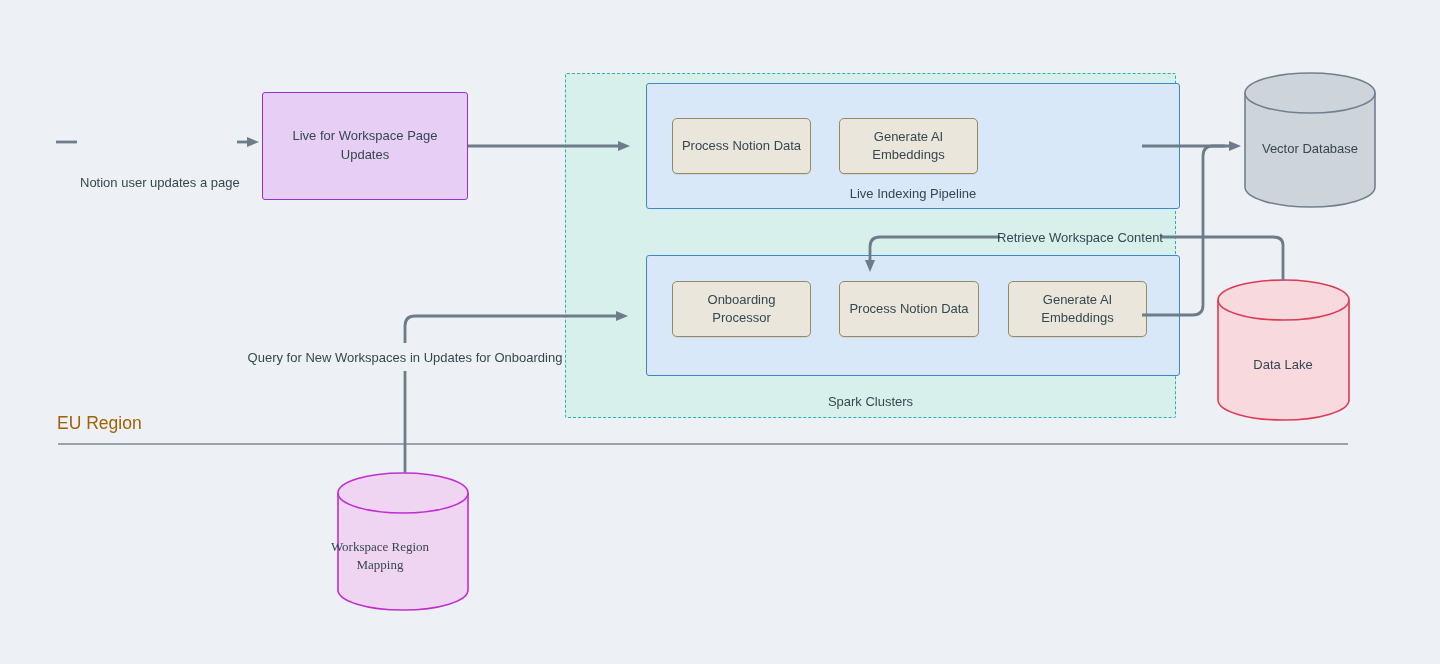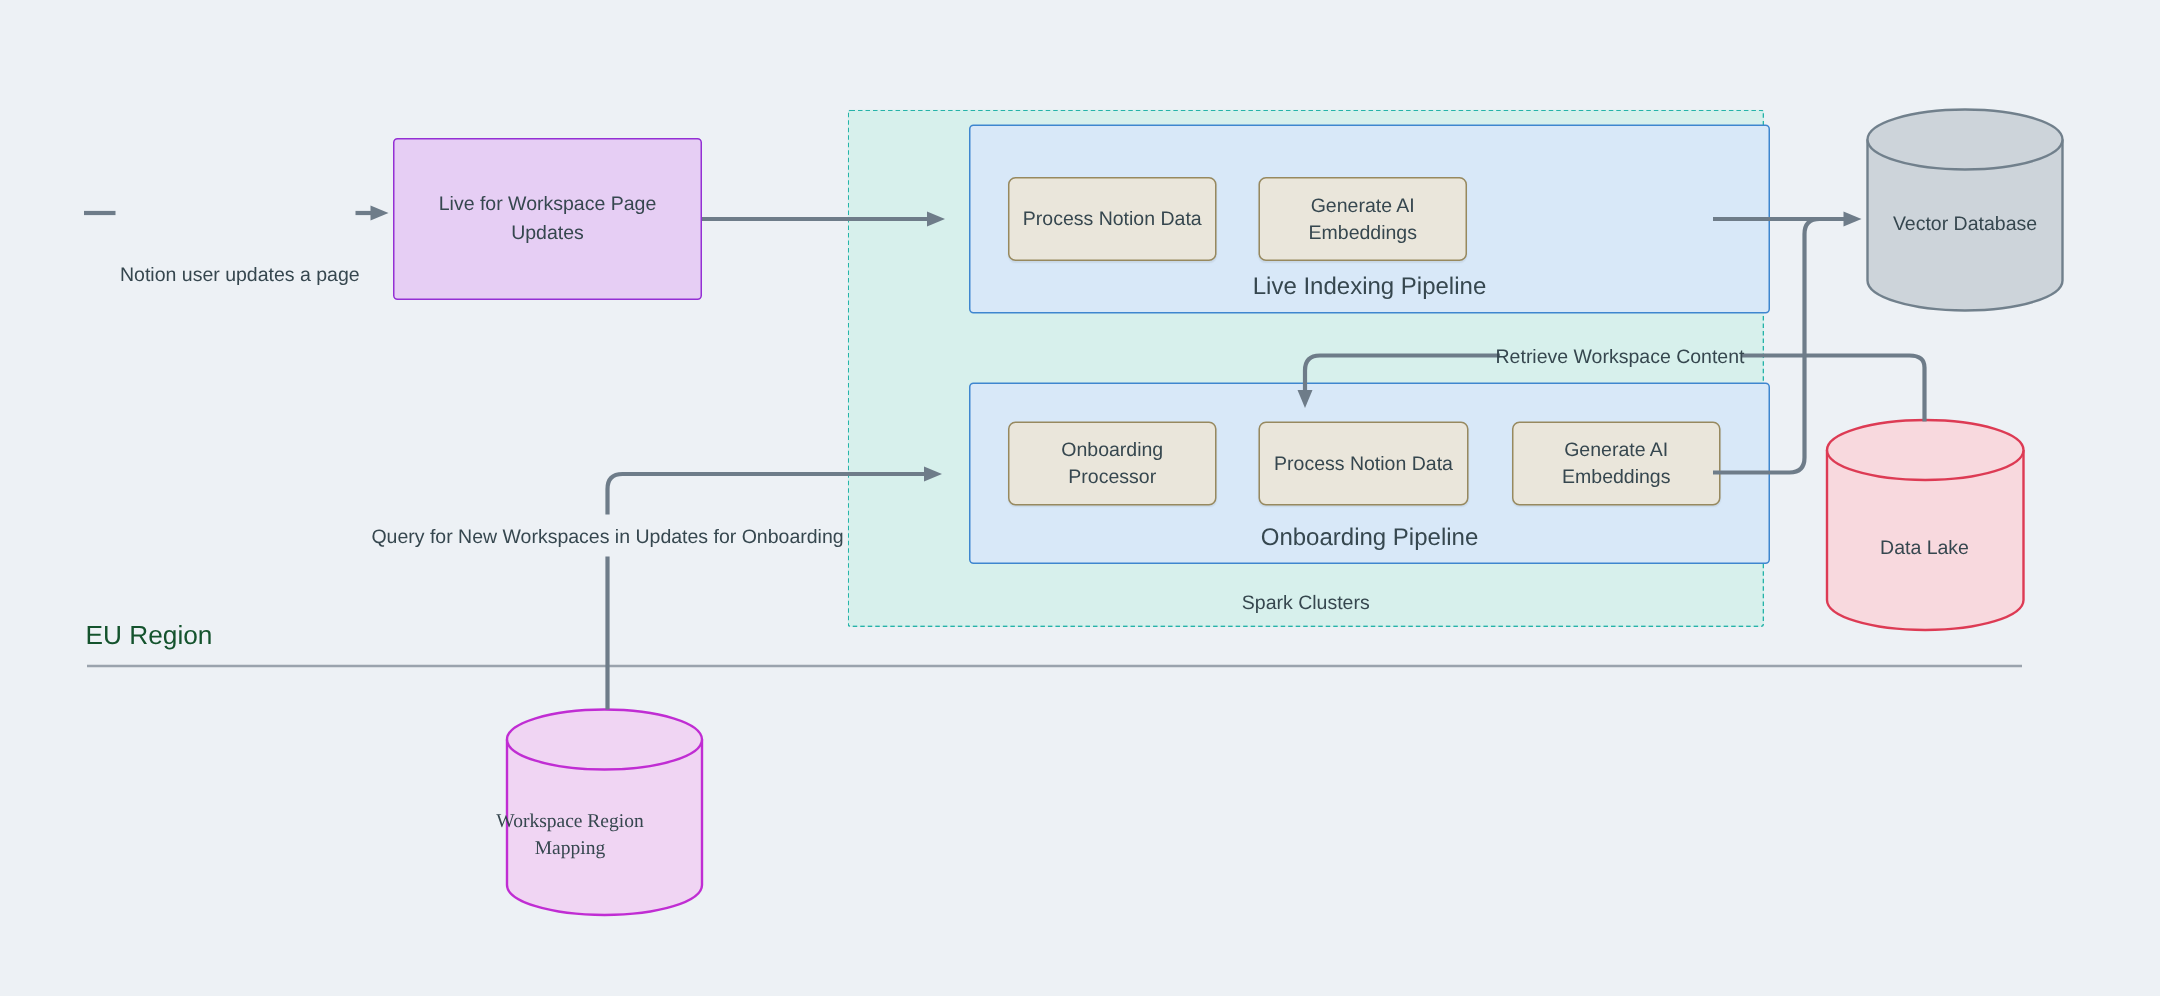--- a/index.html
+++ b/index.html
@@ -30,21 +30,21 @@
     background:#d8e8f8;
     border:1.6px solid #3e86cf;
     border-radius:3px;
     box-sizing:border-box;
     margin-left:38px;
   }
   .pipeline-live{left:42px;top:9px;height:126px;}
   .pipeline-onboarding{left:42px;top:181px;height:121px;}
   .pipeline-label{
     position:absolute;left:0;right:0;bottom:7px;
-    text-align:center;font-size:16px;color:#36474f;
+    text-align:center;font-size:13px;color:#36474f;
   }
   .spark-label{
     position:absolute;left:0;right:0;bottom:8px;
     text-align:center;font-size:13px;color:#36474f;
   }
   .task-box{
     position:absolute;
     height:56px;width:139px;
     background:#eae6db;
     border:1.3px solid #97895f;
@@ -78,21 +78,21 @@
     white-space:nowrap;
   }
   .cyl-label{
     position:absolute;z-index:3;
     font-size:13px;color:#36474f;
     text-align:center;line-height:1.35;
     transform:translateX(-50%);
   }
   .region-label{
     position:absolute;left:57px;top:413px;z-index:3;
-    font-size:17.5px;font-weight:500;color:#14532d;
+    font-size:17.5px;font-weight:500;color:#a16207;
   }
 </style>
 </head>
 <body>
 
 <div id="canvas">
 
   <div class="abs kafka-box">
     <span>Live for Workspace Page Updates</span>
   </div>
@@ -112,21 +112,20 @@
     <div class="pipeline-box pipeline-onboarding">
       <div class="task-box" style="left:25px;top:25px;">
         <span>Onboarding Processor</span>
       </div>
       <div class="task-box" style="left:192px;top:25px;width:140px;">
         <span>Process Notion Data</span>
       </div>
       <div class="task-box" style="left:361px;top:25px;">
         <span>Generate AI Embeddings</span>
       </div>
-      <div class="pipeline-label">Onboarding Pipeline</div>
     </div>
 
     <div class="spark-label">Spark Clusters</div>
   </div>
 
   <svg class="layer" width="1440" height="664" viewBox="0 0 1440 664">
     <defs>
       <marker id="arr" markerUnits="userSpaceOnUse" markerWidth="14" markerHeight="12" refX="2" refY="6" orient="auto">
         <path d="M1,1 L13,6 L1,11 Z" fill="#6e7c89"></path>
       </marker>

